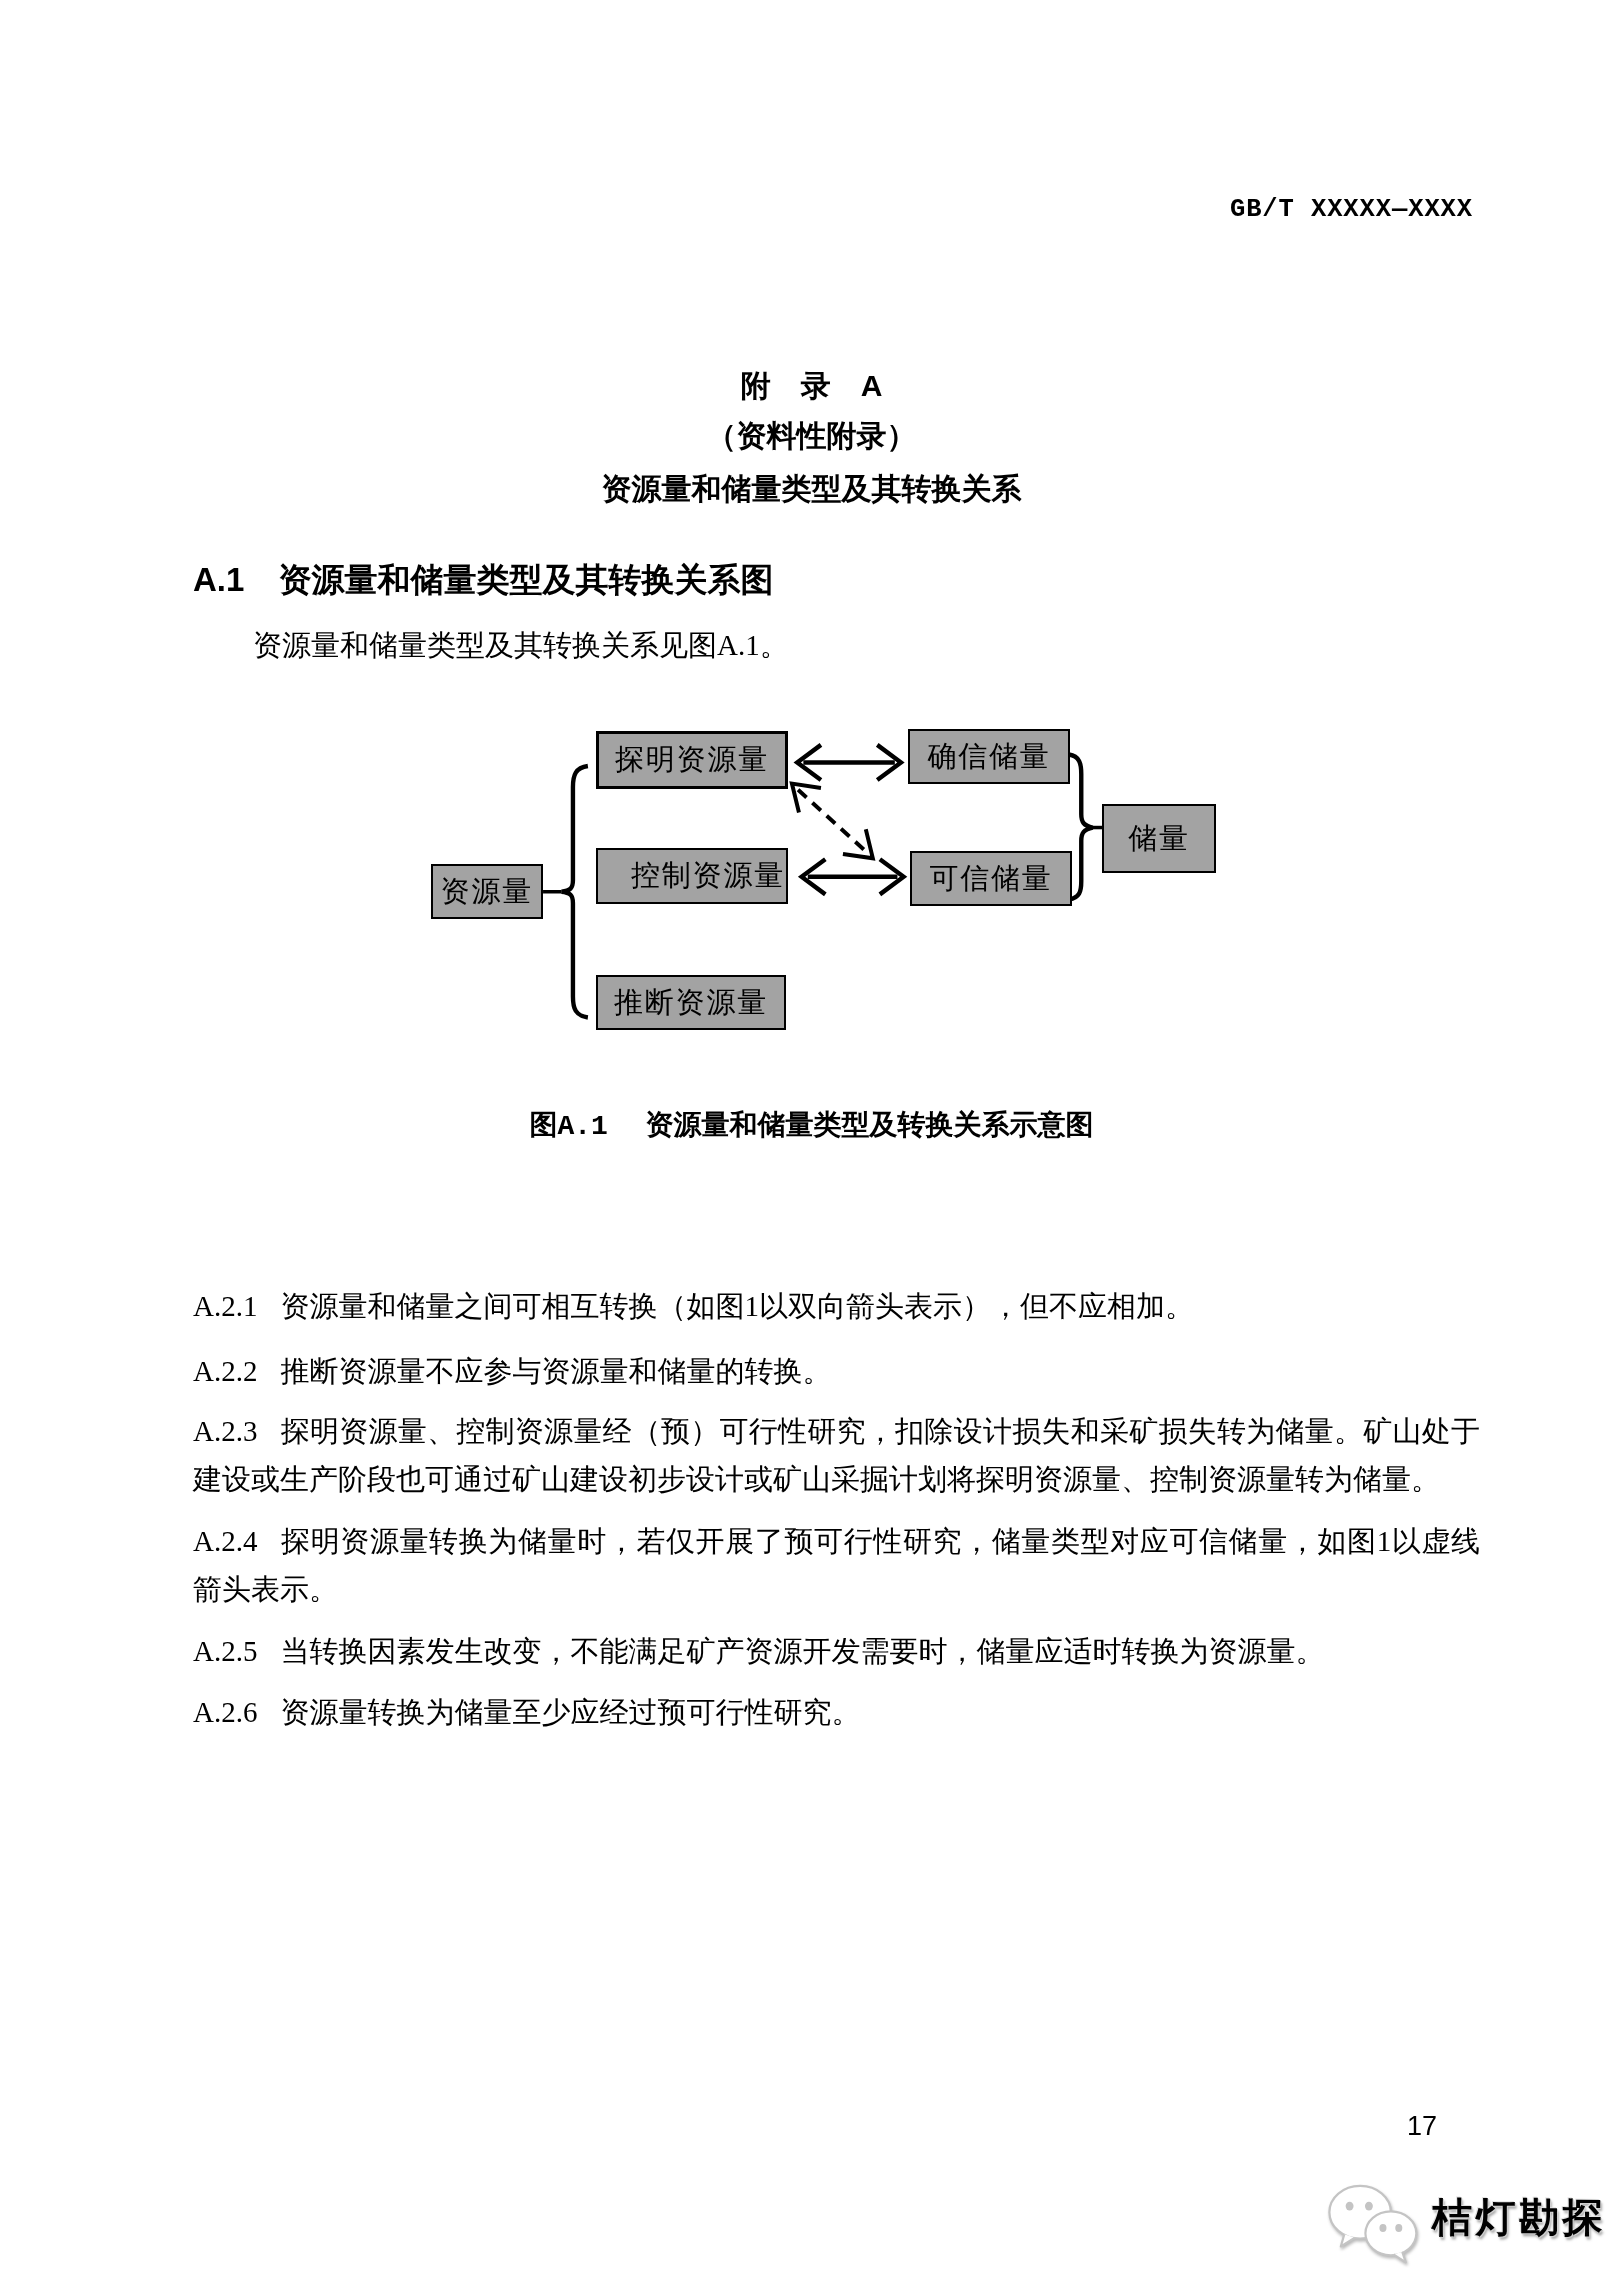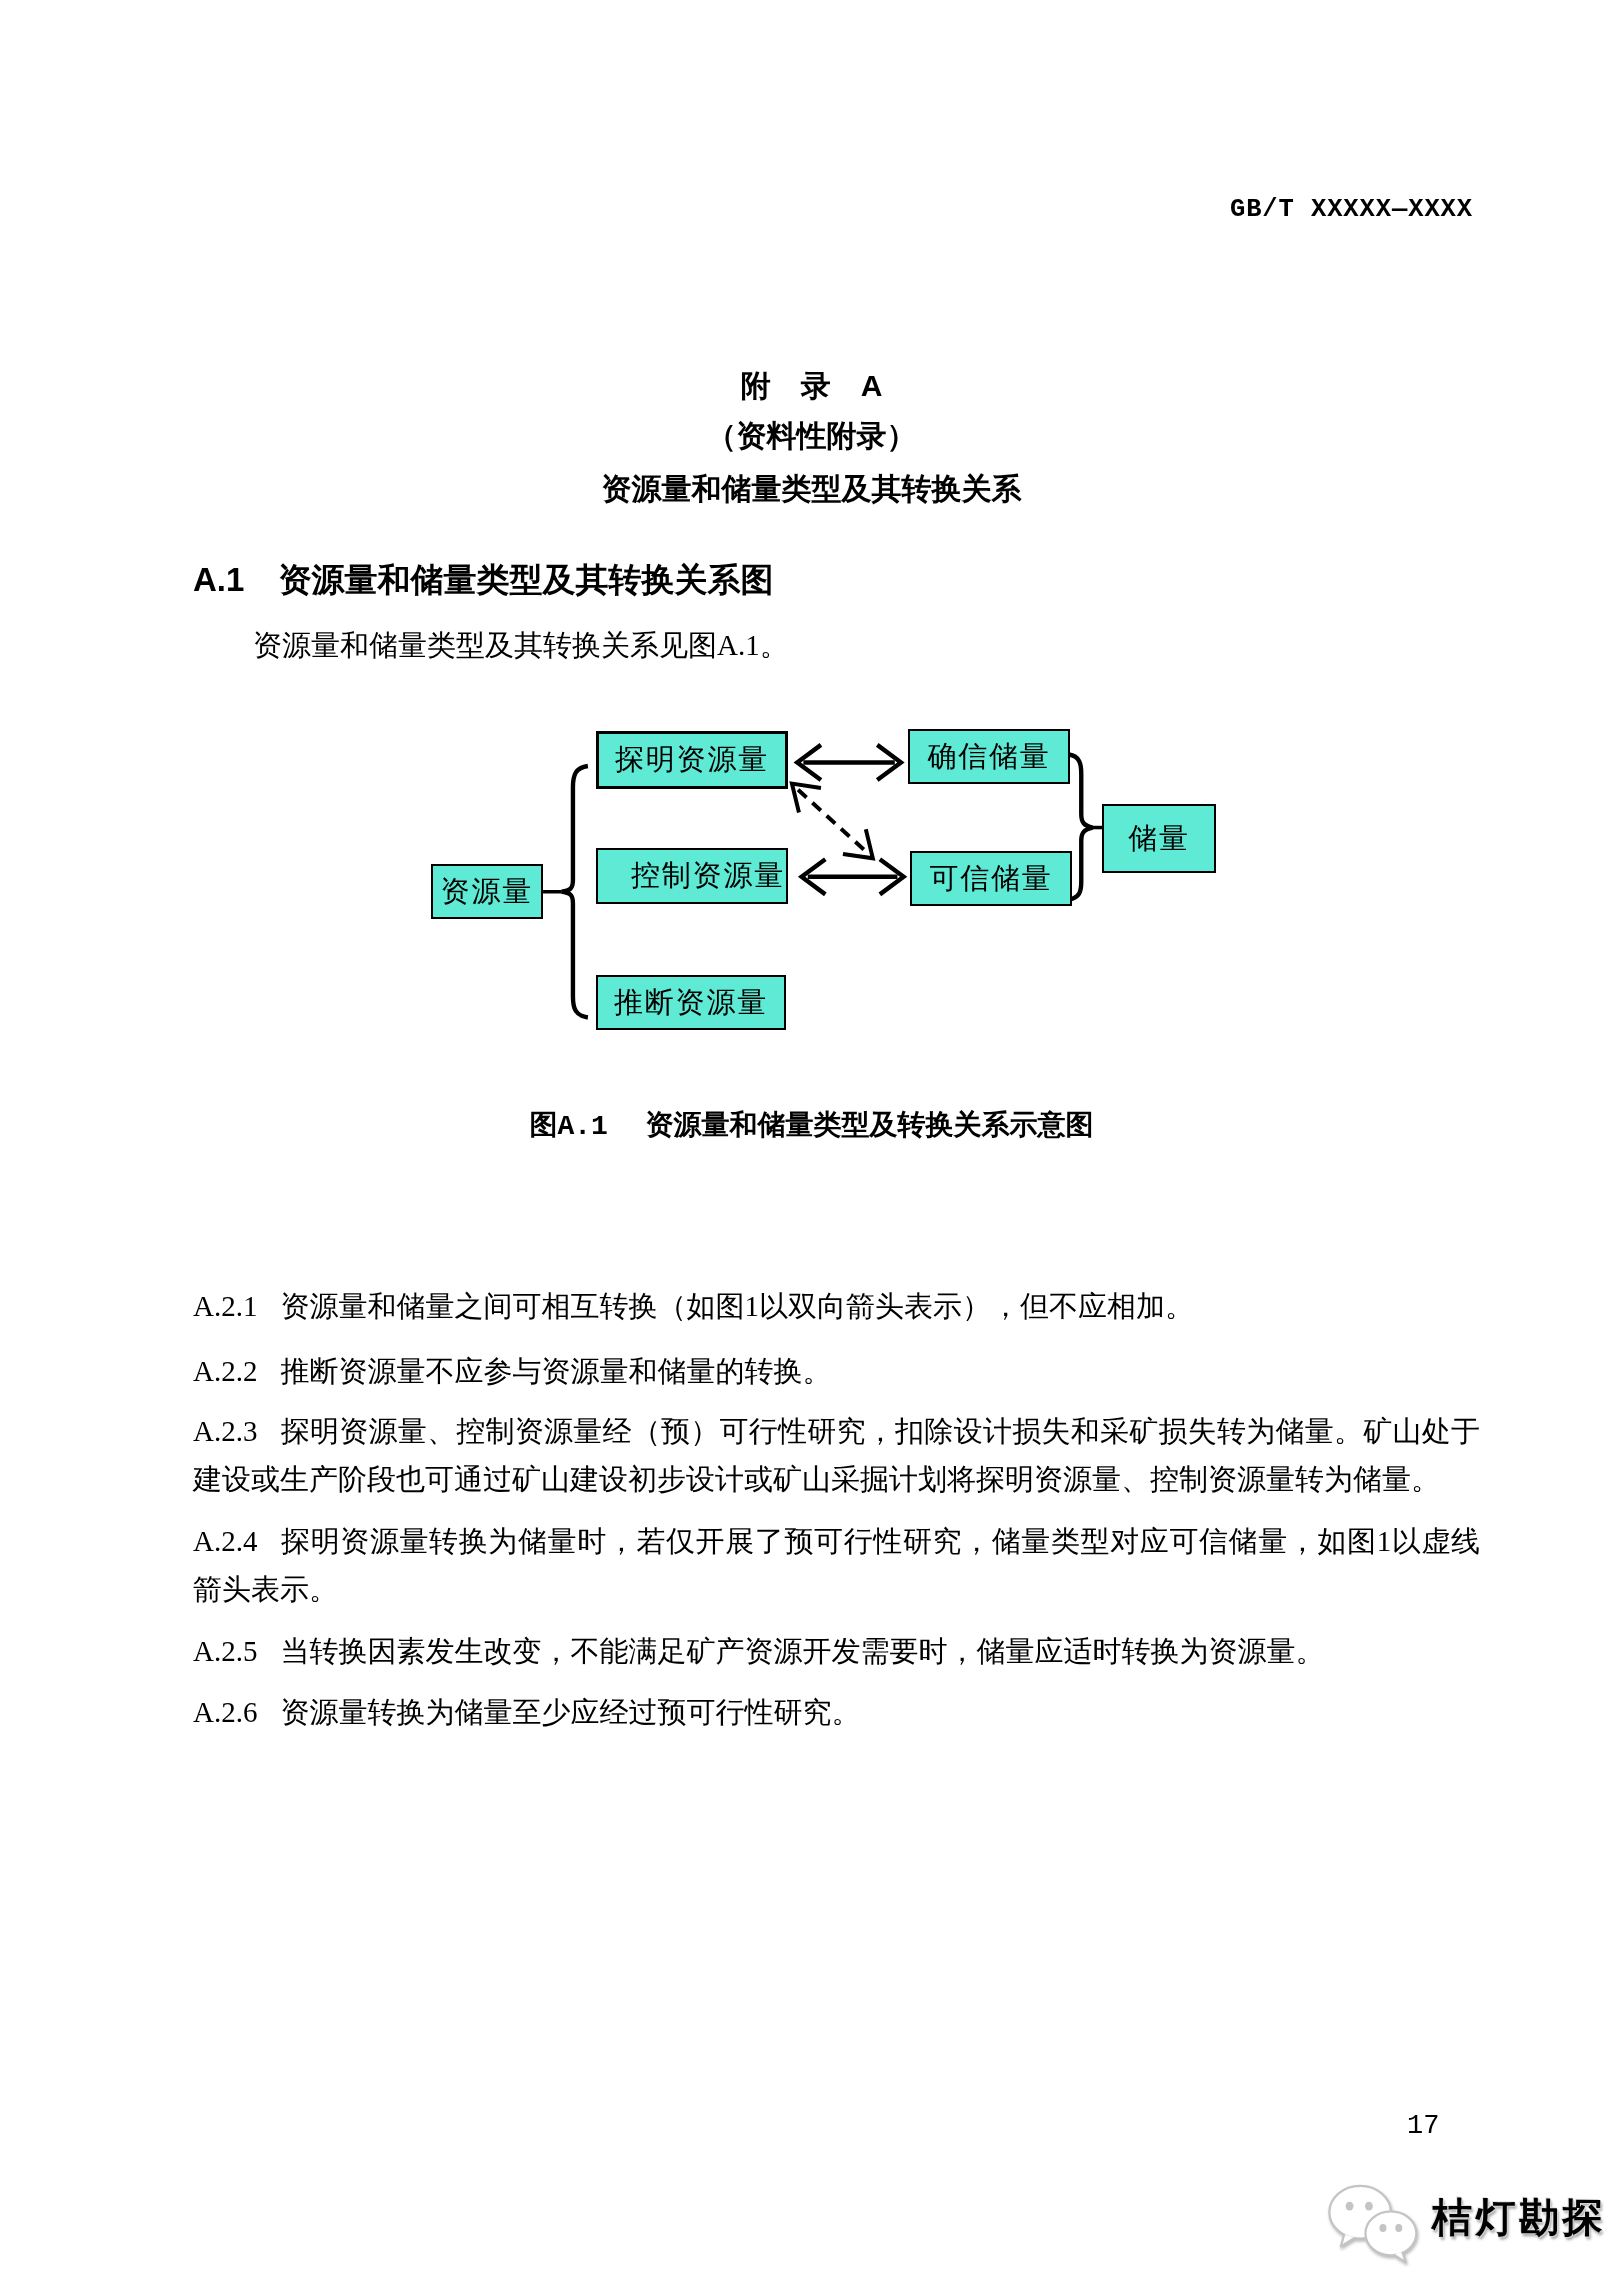--- a/index.html
+++ b/index.html
@@ -22,29 +22,29 @@
   .intro{top:621px;left:253px;width:1227px;}
   .pno{margin-right:23px;white-space:nowrap;}
   .p1{top:1282px;} .p2{top:1347px;} .p3{top:1407px;}
   .p4{top:1517px;} .p5{top:1627px;} .p6{top:1688px;}
   .fig-caption{position:absolute;top:1106px;left:0;width:1623px;text-align:center;
                font-family:Liberation Mono, monospace;font-weight:700;font-size:28px;}
   .fig-caption .hno{margin-right:21px;}
   .diagram{position:absolute;left:422px;top:722px;width:819px;height:321px;}
   .connectors{position:absolute;left:0;top:0;width:819px;height:321px;}
   .dbox{position:absolute;border:2.6px solid #000;display:flex;align-items:center;justify-content:center;
-        font-size:29px;letter-spacing:1.8px;background:#5eead4;box-sizing:border-box;}
+        font-size:29px;letter-spacing:1.8px;background:#a3a3a3;box-sizing:border-box;}
   .b-ziyuanliang{left:8.8px;top:142px;width:112px;height:55px;}
   .b-tanming{left:174px;top:8.8px;width:192px;height:58px;border-width:3.5px;}
   .b-kongzhi{left:174px;top:126px;width:192px;height:56px;padding-left:32px;}
   .b-tuiduan{left:174px;top:253px;width:190px;height:55px;}
   .b-quexin{left:486px;top:7px;width:162px;height:55px;}
   .b-kexin{left:488px;top:129px;width:162px;height:55px;}
   .b-chuliang{left:680px;top:82px;width:114px;height:69px;}
-  .page-number{position:absolute;left:1407px;top:2111px;font-family:Liberation Mono, monospace;
+  .page-number{position:absolute;left:1407px;top:2111px;font-family:Liberation Sans, sans-serif;
                font-size:27px;text-align:right;}
   .watermark{position:absolute;left:1325px;top:2176px;width:290px;height:97px;}
   .wm-icon{position:absolute;left:0;top:7px;filter:drop-shadow(1.8px 2.6px 1.8px #b9b9b9);}
   .wm-text{position:absolute;left:107px;top:14px;font-family:"Liberation Sans",sans-serif;
            font-weight:700;font-size:40px;letter-spacing:3.5px;color:#000000;white-space:nowrap;
            text-shadow:-0.9px -0.9px 0 #e2e2e2,0.9px 0.9px 0 #cfcfcf,1.8px 2.6px 2.6px #a8a8a8;}
 </style>
 </head>
 <body>
 

